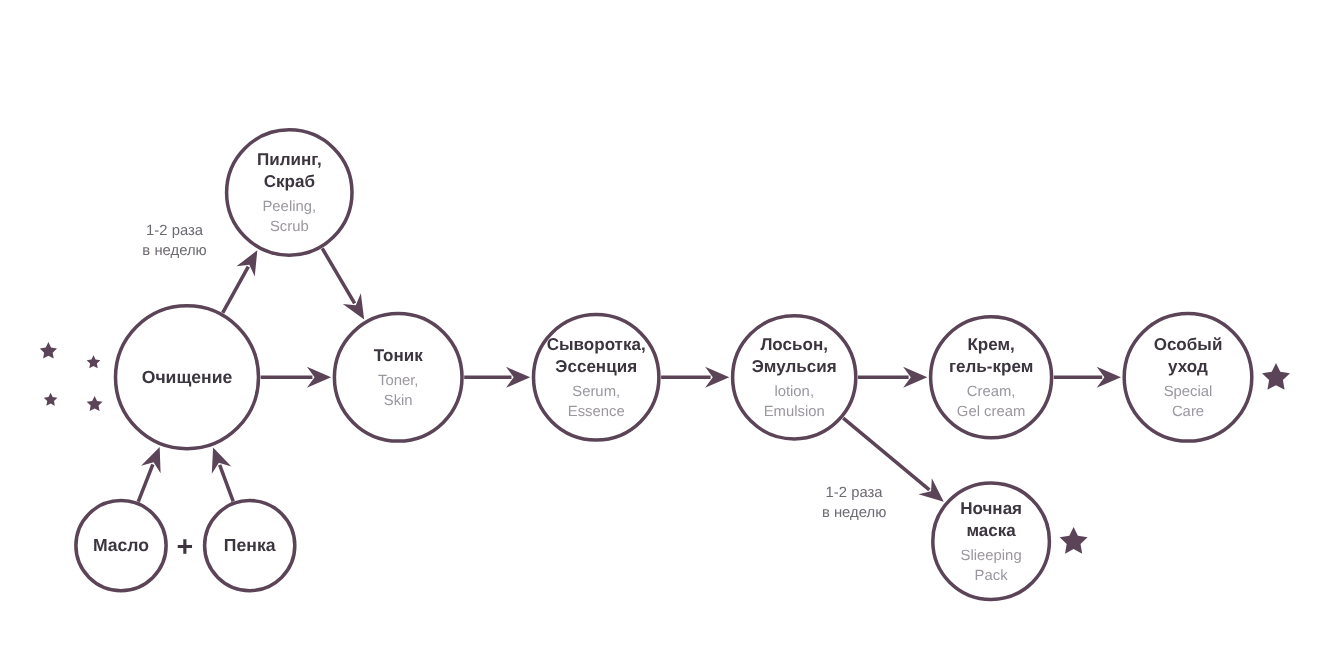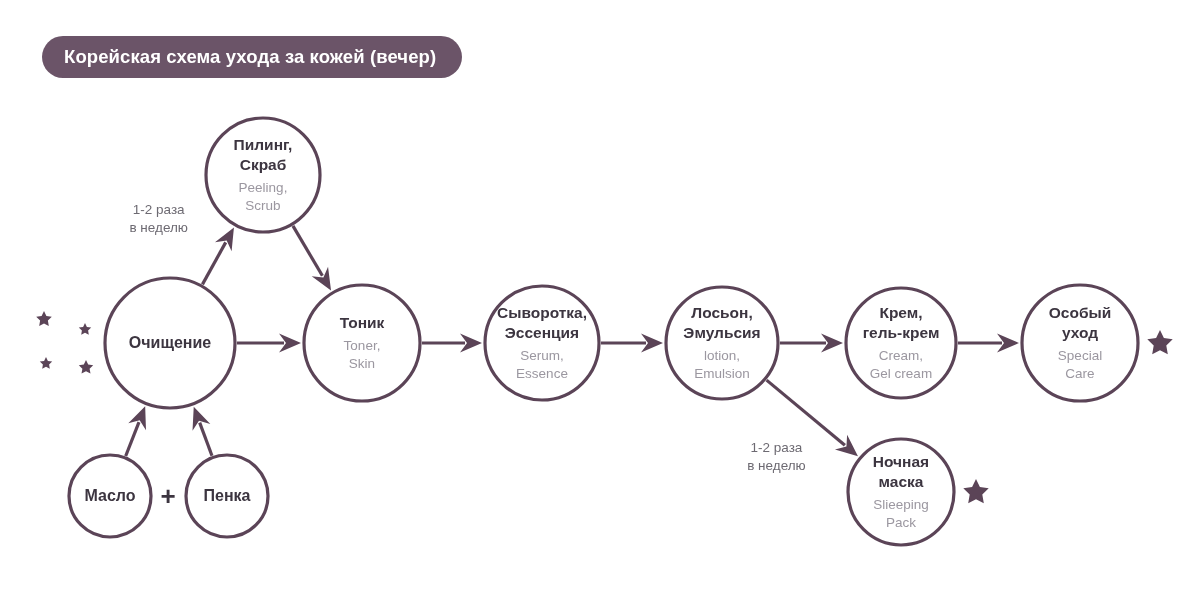--- a/index.html
+++ b/index.html
@@ -48,23 +48,20 @@
   .plus-sign{
     fill:#3c3540;font-family:"Liberation Sans","DejaVu Sans",sans-serif;
     font-size:26px;font-weight:bold;text-anchor:middle;
   }
 </style>
 </head>
 <body>
 
 <div id="diagram-root">
 
-  <div class="title-banner">
-    <span class="title-text">Корейская схема ухода за кожей (вечер)</span>
-  </div>
 
   <svg id="canvas" viewBox="0 0 1200 591" xmlns="http://www.w3.org/2000/svg">
 
     <g>
       <path class="glyph" d="M 72 313 A 26 26 0 1 0 72 373 A 21 21 0 1 1 72 313 Z"></path>
       <path class="glyph" d="M 44 311 l 2.4 5 l 5.4 .8 l -3.9 3.8 l .9 5.4 l -4.8 -2.5 l -4.8 2.5 l .9 -5.4 l -3.9 -3.8 l 5.4 -.8 Z"></path>
       <path class="glyph" d="M 85 323 l 1.9 3.9 l 4.3 .6 l -3.1 3 l .7 4.3 l -3.8 -2 l -3.8 2 l .7 -4.3 l -3.1 -3 l 4.3 -.6 Z"></path>
       <path class="glyph" d="M 46 357 l 1.9 3.9 l 4.3 .6 l -3.1 3 l .7 4.3 l -3.8 -2 l -3.8 2 l .7 -4.3 l -3.1 -3 l 4.3 -.6 Z"></path>
       <path class="glyph" d="M 86 360 l 2.2 4.5 l 5 .7 l -3.6 3.5 l .9 4.9 l -4.5 -2.3 l -4.5 2.3 l .9 -4.9 l -3.6 -3.5 l 5 -.7 Z"></path>
     </g>

